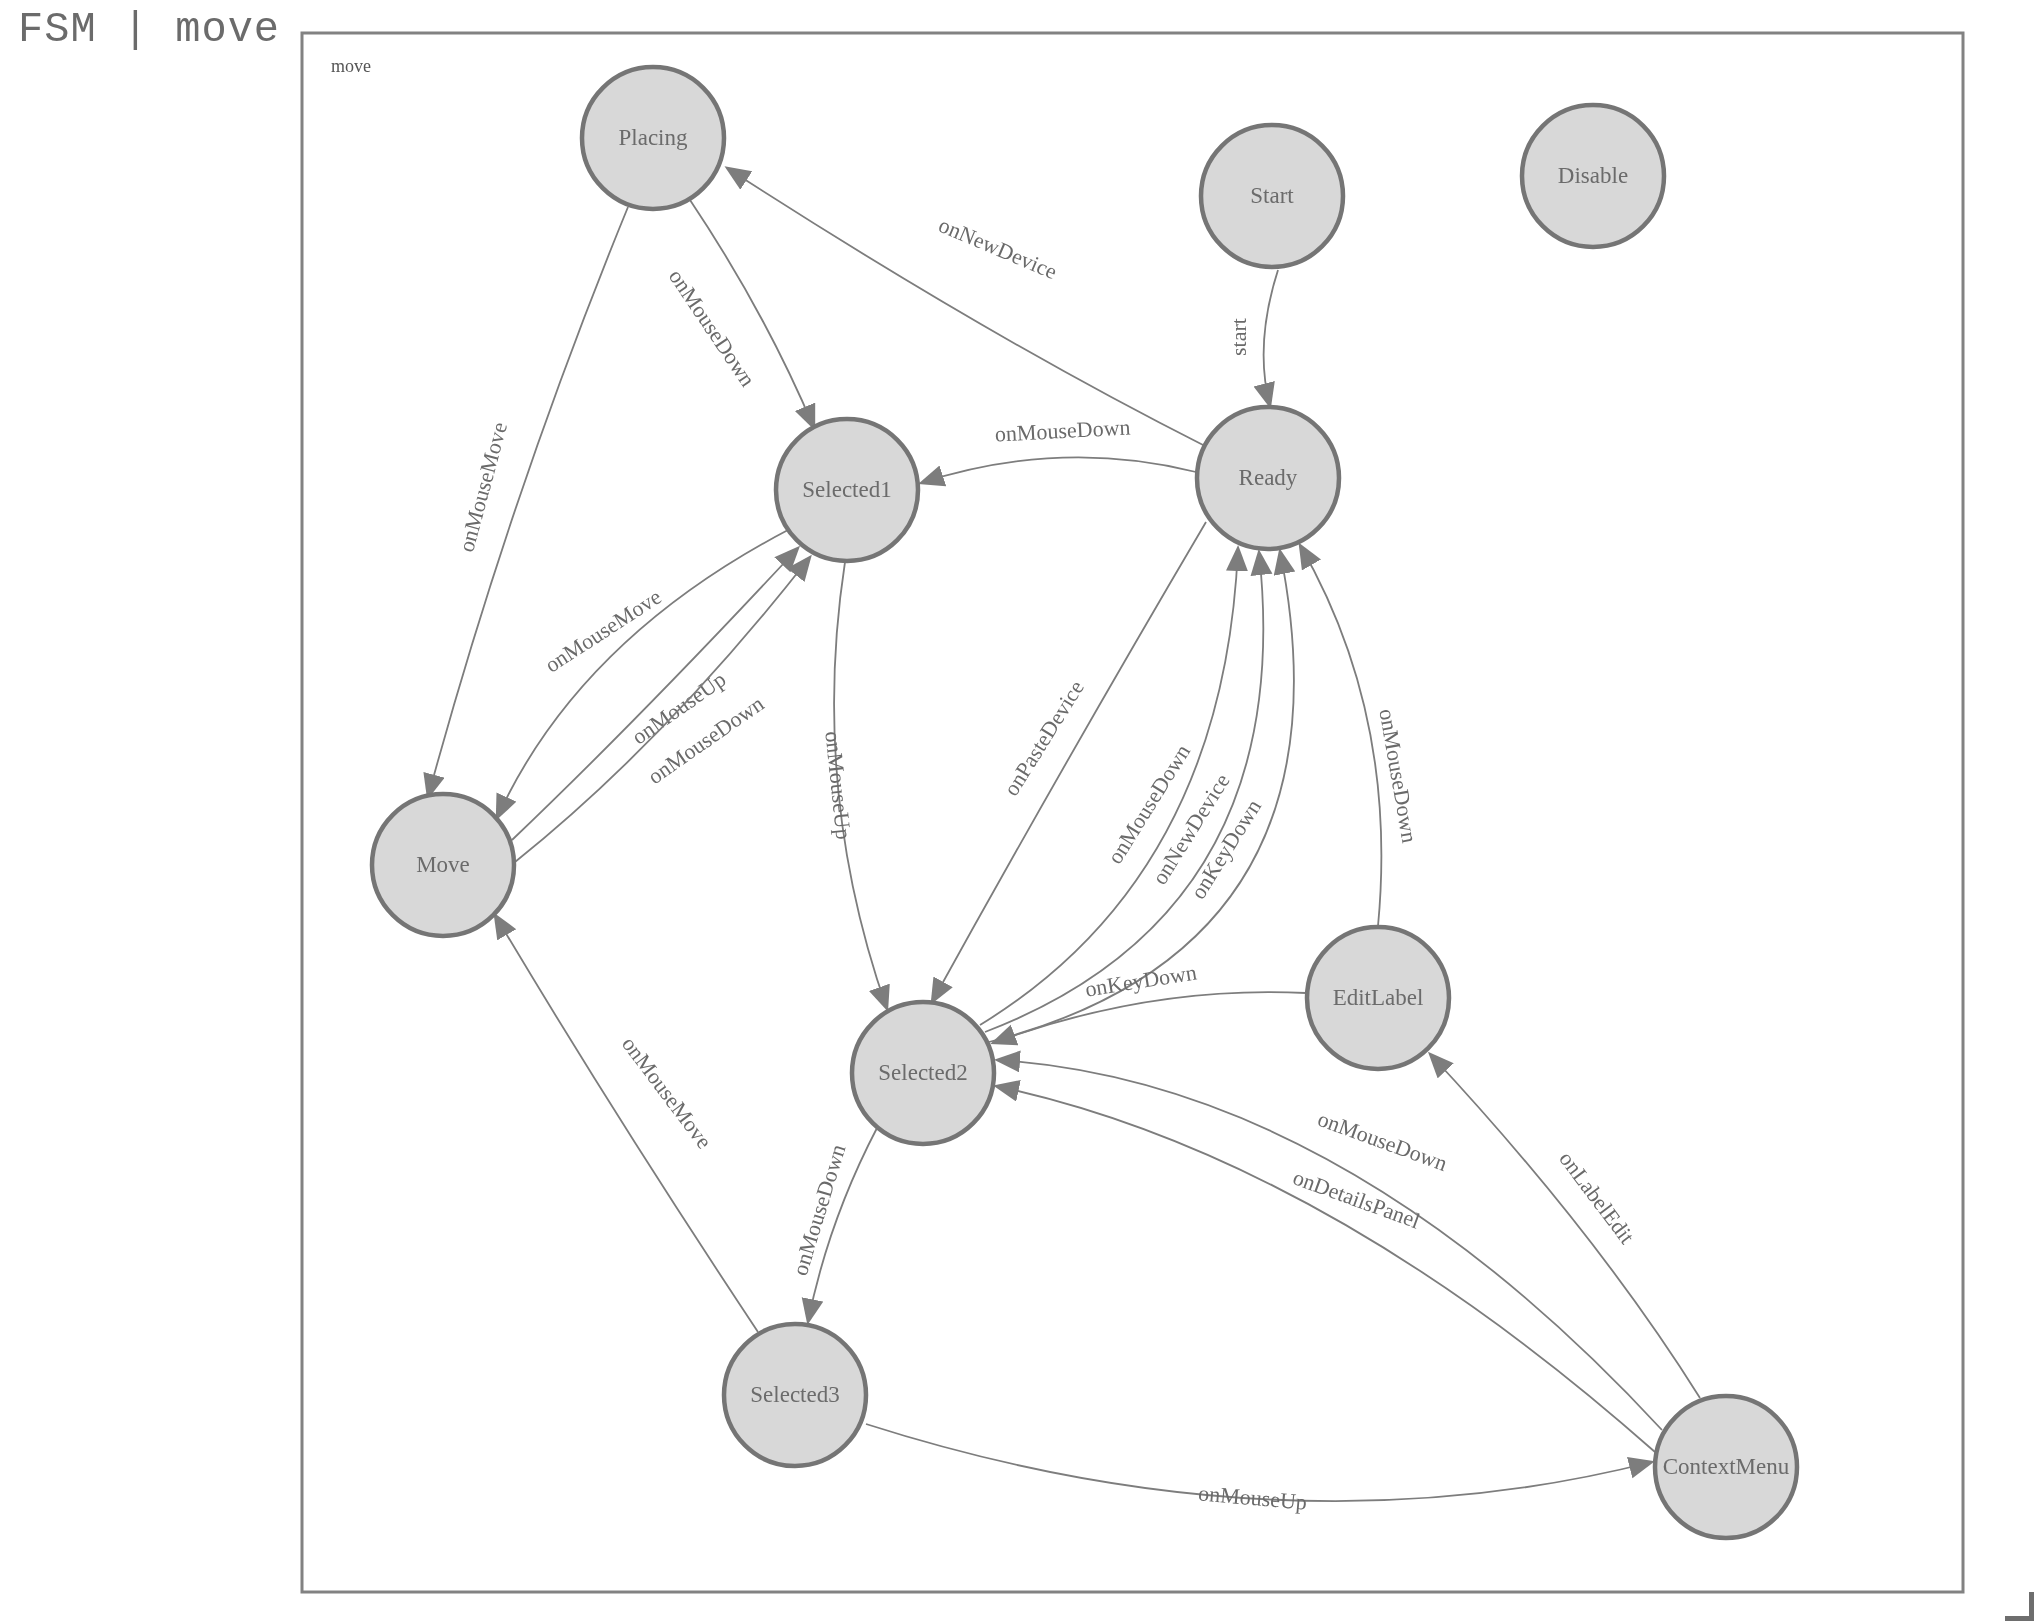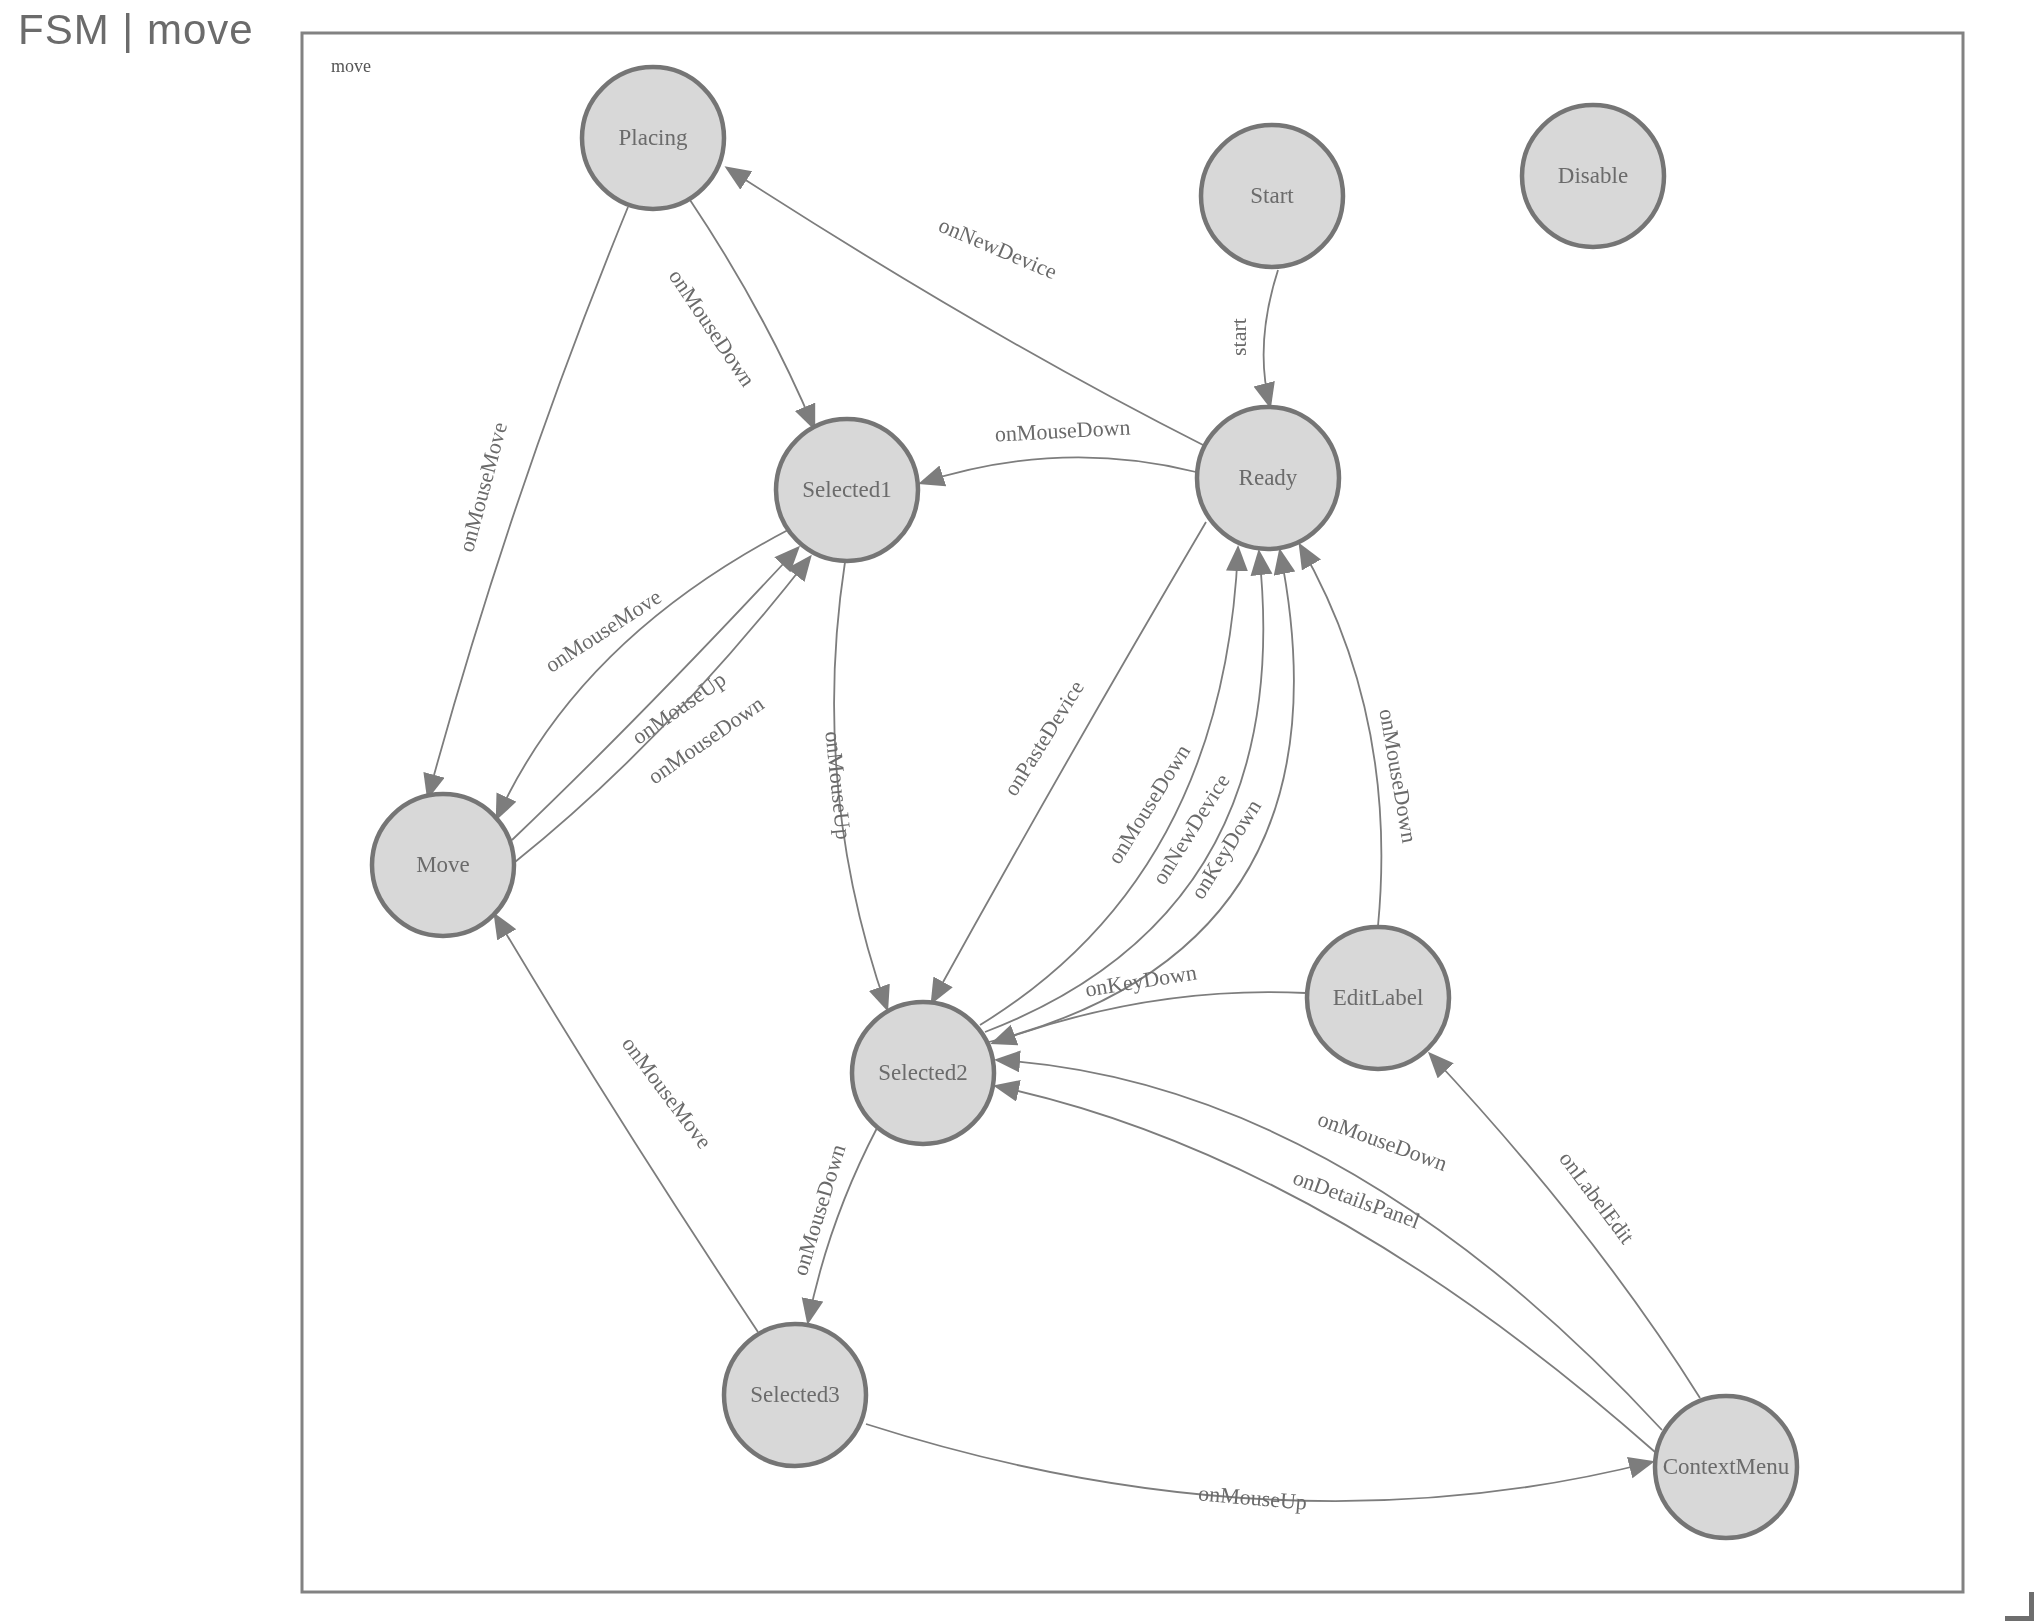--- a/index.html
+++ b/index.html
@@ -3,21 +3,21 @@
 <meta charset="utf-8">
 <style>
   html,body{margin:0;padding:0;background:#ffffff;}
   body{
     width:2034px;height:1624px;position:relative;overflow:hidden;
     font-family:"Liberation Serif","DejaVu Serif",serif;
   }
   .page-title{
     position:absolute;left:18px;top:6px;
     font-size:42px;color:#6b6b6b;letter-spacing:1px;
-    font-family:Liberation Sans, sans-serif;
+    font-family:Liberation Mono, monospace;
   }
   svg{position:absolute;left:0;top:0;}
   .canvas-box{fill:none;stroke:#828282;stroke-width:3px;}
   .canvas-label{font-size:18px;fill:#555555;}
   .edge-path{fill:none;stroke:#7d7d7d;stroke-width:1.8px;}
   .edge-label{font-size:22px;fill:#6a6a6a;text-anchor:middle;}
   .node-circle{fill:#d8d8d8;stroke:#757575;stroke-width:4.5px;}
   .node-label{font-size:23px;fill:#6b6b6b;text-anchor:middle;dominant-baseline:middle;}
   .corner{fill:#6e6e6e;}
 </style>

